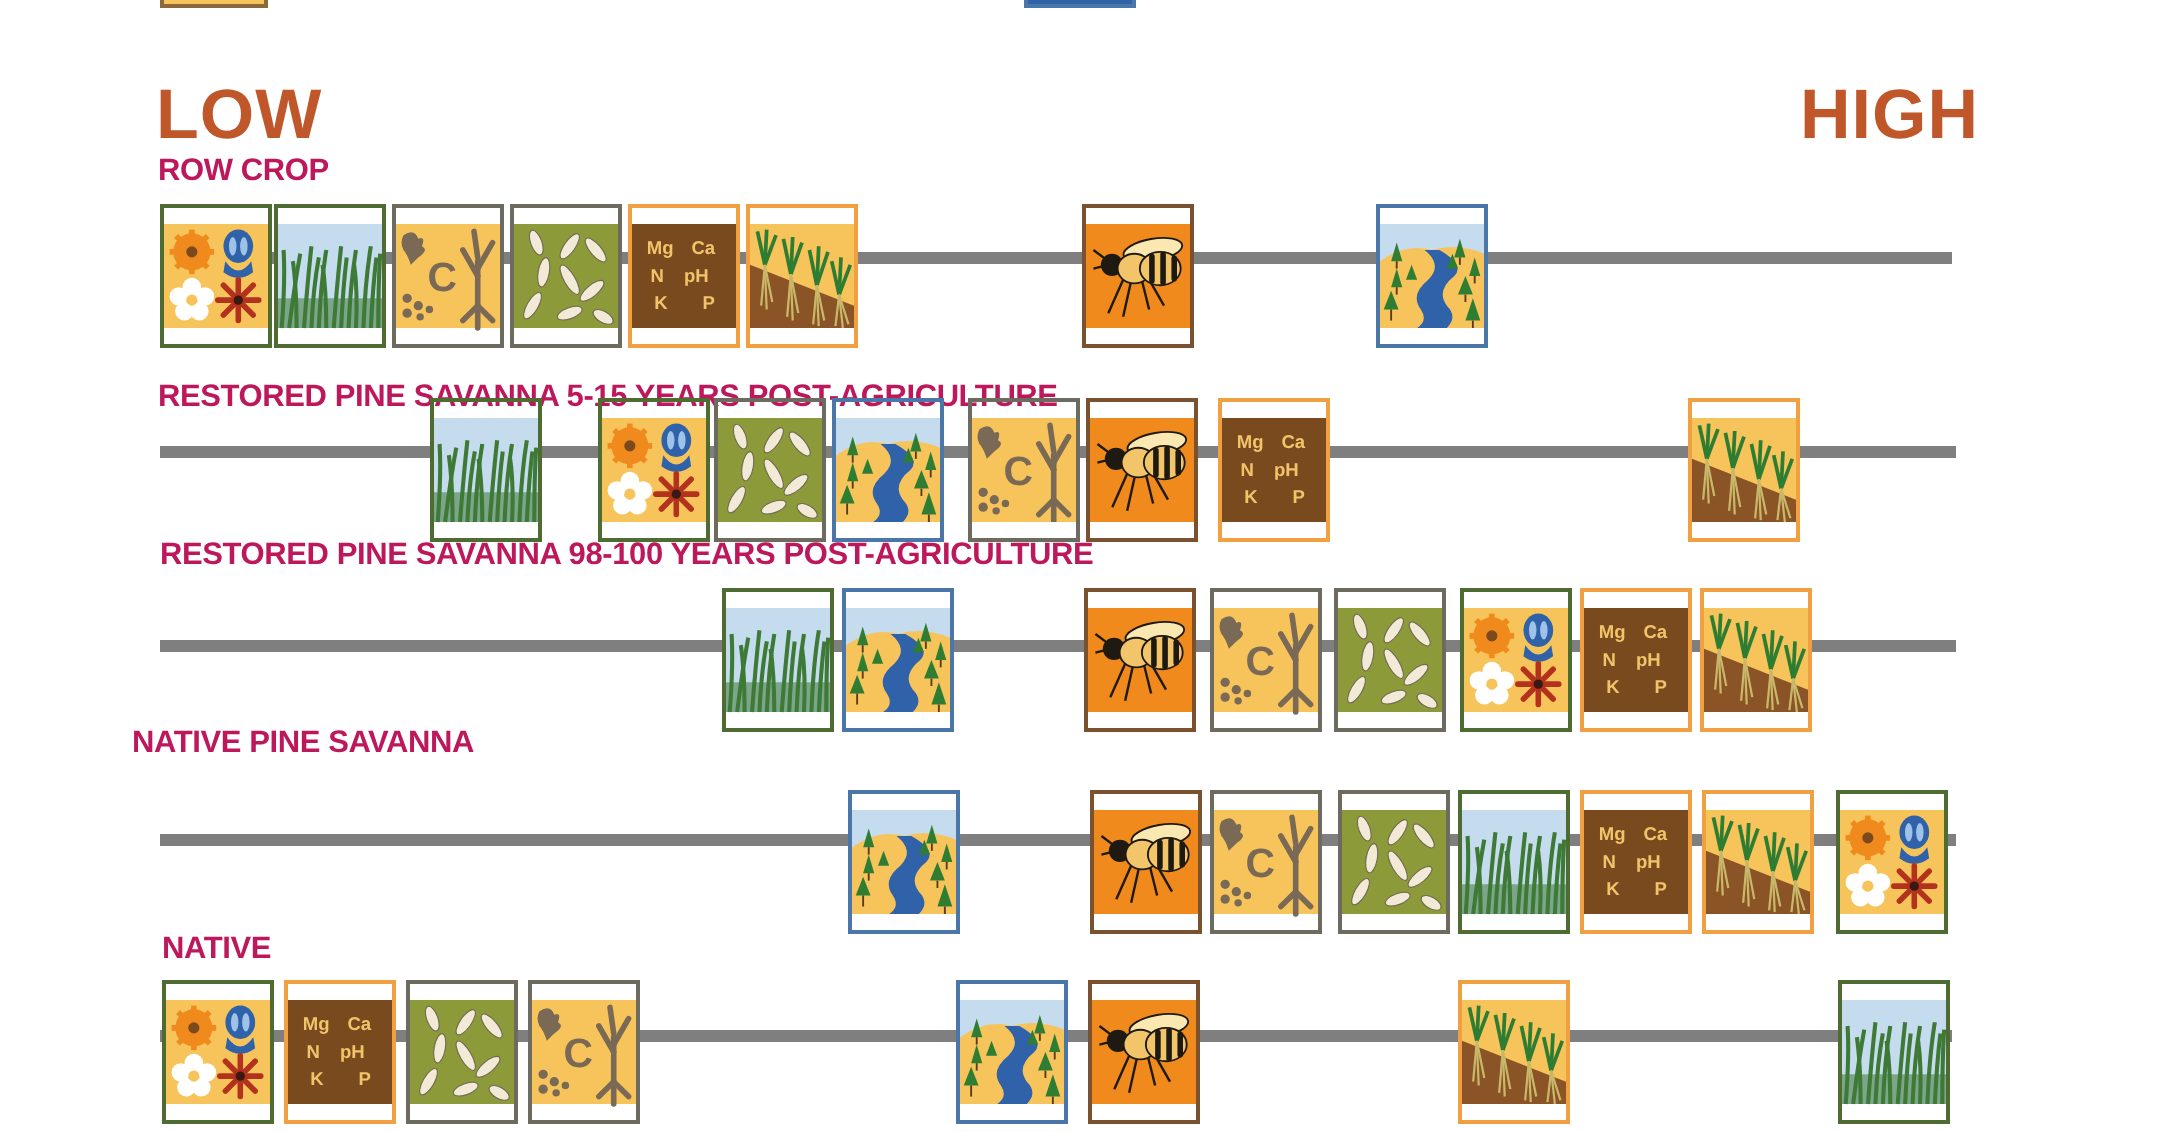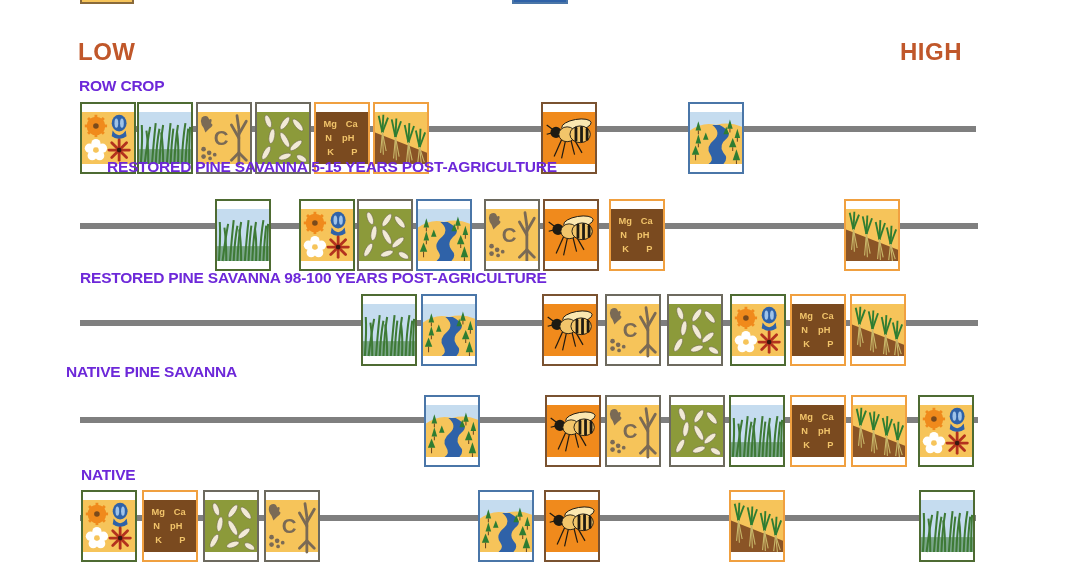--- a/index.html
+++ b/index.html
@@ -1,19 +1,19 @@
 <!DOCTYPE html>
 <html><head>
 <meta charset="utf-8">
 <style>
   * { box-sizing: border-box; margin: 0; padding: 0; }
   html, body { width: 1080px; height: 566px; background: #ffffff; overflow: hidden; }
   body { position: relative; font-family: "Liberation Sans", "DejaVu Sans", sans-serif; }
-  .axis-label { position: absolute; font-weight: bold; font-size: 24px; color: #c0572a; letter-spacing: 0.5px; }
-  .row-title { position: absolute; font-weight: bold; font-size: 15.5px; color: #6d28d9; letter-spacing: -0.2px; }
+  .axis-label { position: absolute; font-weight: bold; font-size: 35px; color: #c0572a; letter-spacing: 0.5px; }
+  .row-title { position: absolute; font-weight: bold; font-size: 15.5px; color: #be185d; letter-spacing: -0.2px; }
   .line { position: absolute; height: 6px; background: #7f7f7f; }
   .icon { position: absolute; width: 56px; height: 72px; border: 2px solid; overflow: hidden; }
   .icon svg { width: 100%; height: 100%; display: block; }
   .b-green { border-color: #4e6b32; }
   .b-orange { border-color: #f0a040; }
   .b-gray { border-color: #6d6a5f; }
   .b-blue { border-color: #4a76a8; }
   .b-brown { border-color: #7a5230; }
   .nut-text { font-family: "Liberation Sans", sans-serif; font-weight: bold; fill: #f2c46a; font-size: 10px; }
   .top-fragment { position: absolute; top: 0; height: 4px; border: 2px solid; border-top: none; }
@@ -255,21 +255,21 @@
       </svg>
     </div>
   <div class="icon b-blue" style="left:688px; top:102px;">
       <svg>
         <use href="#sym-watershed"></use>
       </svg>
     </div>
 </div>
 
 <div>
-  <div class="row-title" style="left:79px; top:158px;margin-left:28px;">RESTORED PINE SAVANNA 5-15 YEARS POST-AGRICULTURE</div>
+  <div class="row-title" style="left:79px; top:190px;">RESTORED PINE SAVANNA 5-15 YEARS POST-AGRICULTURE</div>
   <div class="line" style="left:80px; width:898px; top:223px;"></div>
   <div class="icon b-green" style="left:215px; top:199px;">
       <svg>
         <use href="#sym-grass"></use>
       </svg>
     </div>
   <div class="icon b-green" style="left:299px; top:199px;">
       <svg>
         <use href="#sym-biodiversity"></use>
       </svg>

